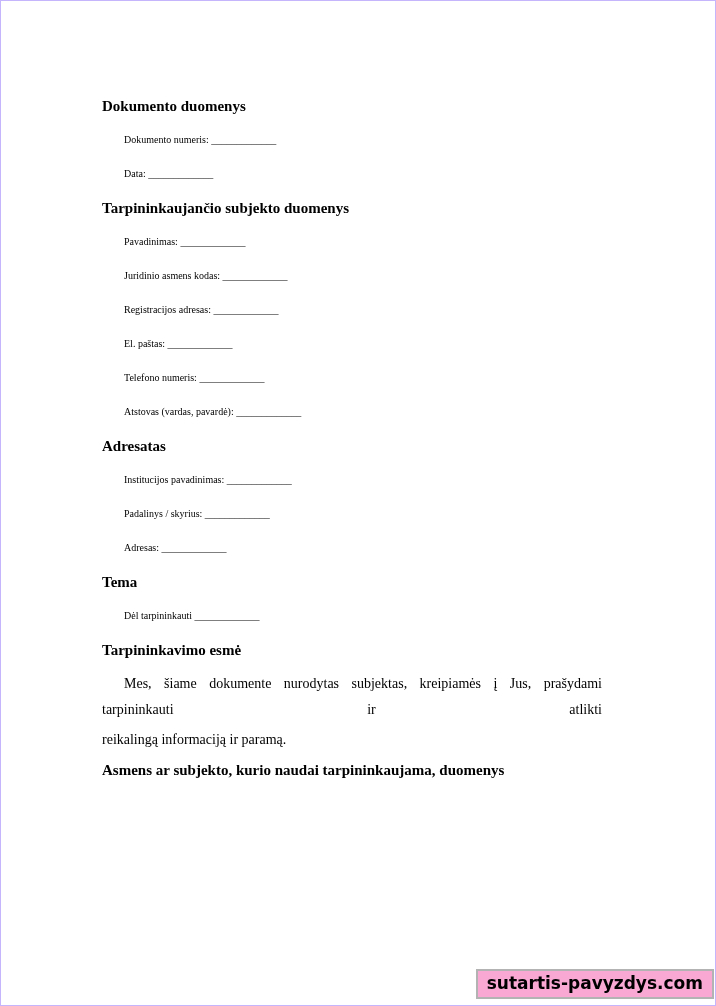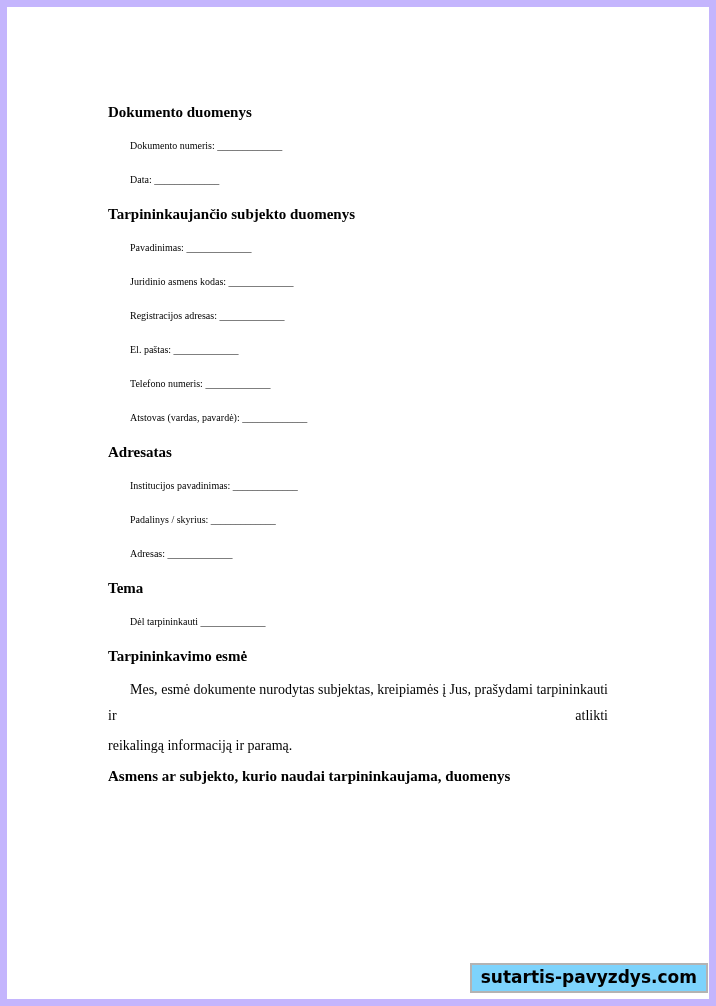--- a/index.html
+++ b/index.html
@@ -1,21 +1,21 @@
 <!DOCTYPE html>
 <html><head>
 <meta charset="utf-8">
 <style>
   html, body { margin: 0; padding: 0; background: #ffffff; }
   .page {
     position: relative;
     width: 716px;
     height: 1006px;
     box-sizing: border-box;
-    border: 7px solid #c4b5fd;
+    border: 1px solid #c4b5fd;
     background: #ffffff;
     font-family: "Liberation Serif", serif;
     color: #000000;
     overflow: hidden;
   }
   .content {
     position: absolute;
     left: 101px;
     top: 92px;
     width: 500px;
@@ -38,21 +38,21 @@
   }
   .pline.first { text-indent: 22px; }
   .pline.stretch {
     text-align: justify;
     text-align-last: justify;
   }
   .watermark {
     position: absolute;
     right: 1px;
     bottom: 6px;
-    background: #7dd3fc;
+    background: #f9a8d4;
     border: 2px solid #b3b3b3;
     padding: 1px 9px 3px 9px;
     font-family: "DejaVu Sans", sans-serif;
     font-weight: bold;
     font-size: 17px;
     line-height: 22px;
     color: #000000;
     white-space: nowrap;
   }
 </style>
@@ -72,21 +72,21 @@
       <div class="blk field">Telefono numeris: _____________</div>
       <div class="blk field">Atstovas (vardas, pavardė): _____________</div>
       <div class="blk heading">Adresatas</div>
       <div class="blk field">Institucijos pavadinimas: _____________</div>
       <div class="blk field">Padalinys / skyrius: _____________</div>
       <div class="blk field">Adresas: _____________</div>
       <div class="blk heading">Tema</div>
       <div class="blk field">Dėl tarpininkauti _____________</div>
       <div class="blk heading">Tarpininkavimo esmė</div>
       <div class="blk para">
-        <div class="pline first stretch">Mes, esmė dokumente nurodytas subjektas, kreipiamės į Jus, prašydami tarpininkauti ir atlikti</div>
+        <div class="pline first stretch">Mes, šiame dokumente nurodytas subjektas, kreipiamės į Jus, prašydami tarpininkauti ir atlikti</div>
       </div>
       <div class="blk para">
         <div class="pline">reikalingą informaciją ir paramą.</div>
       </div>
       <div class="blk heading">Asmens ar subjekto, kurio naudai tarpininkaujama, duomenys</div>
     </div>
   <div class="watermark">sutartis-pavyzdys.com</div>
 </div>
 
 </body></html>

